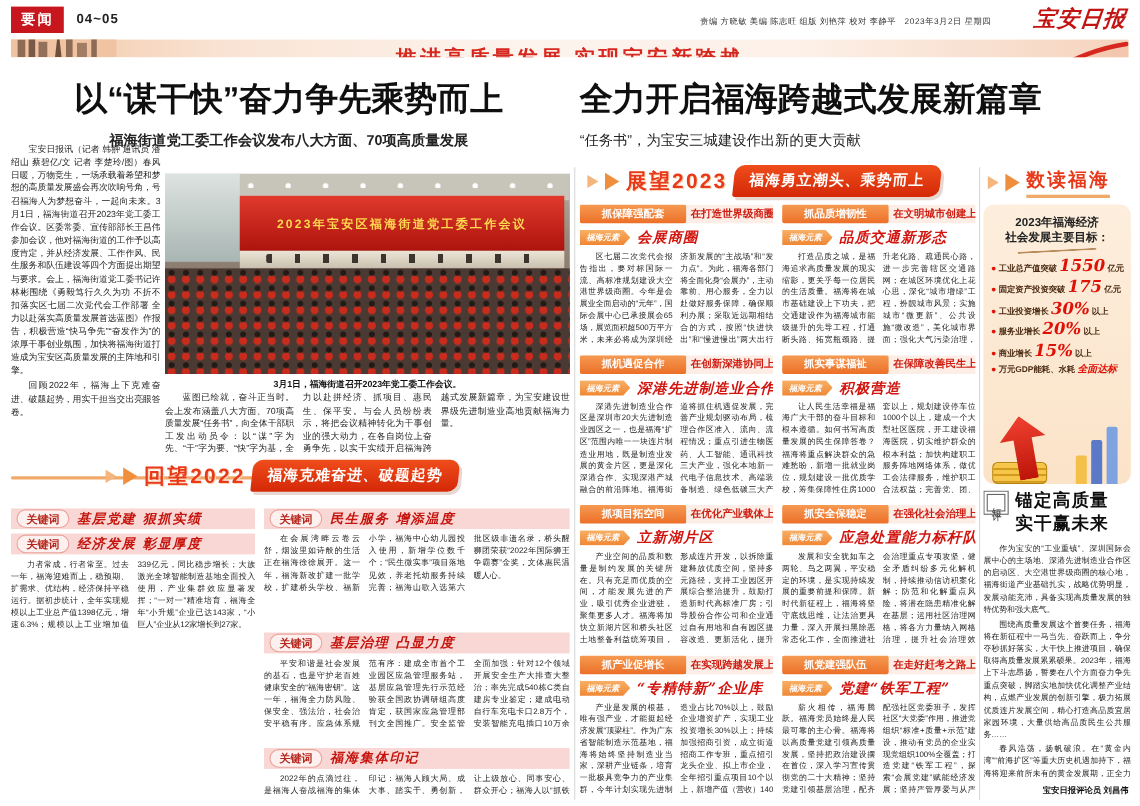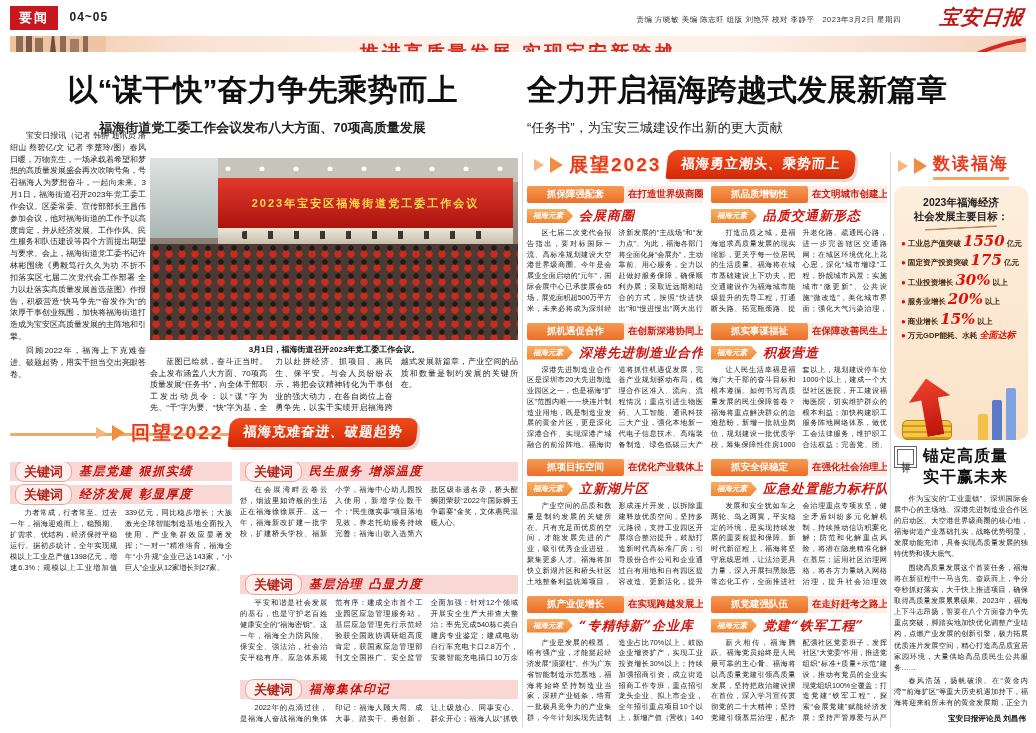--- a/index.html
+++ b/index.html
@@ -66,21 +66,21 @@
   .banner-box { z-index:1; background:linear-gradient(180deg,#ef4d1c,#d42807); color:#fff; font-weight:900; font-size:13.5px;
     letter-spacing:1px; padding:5px 14px 6px; border-radius:9px 9px 9px 2px; transform:skewX(-6deg); white-space:nowrap;
     box-shadow:3px 3px 0 rgba(120,40,0,0.18); }
   .banner-underline { z-index:1; font-size:17px; font-weight:900; color:#e8391a; letter-spacing:2px; white-space:nowrap;
     border-bottom:3px solid #f0a968; padding-bottom:2px; }
 
   
   .kw-left  { position:absolute; left:10px;  top:462px; width:222px; height:268px; overflow:hidden; }
   .kw-right { position:absolute; left:240px; top:462px; width:278px; height:268px; overflow:hidden; }
   .kw-banner { background:#f8d7d4; height:19px; display:flex; align-items:center; gap:7px; padding:0 5px; margin-bottom:4px; }
-  .kw-pill { background:#fdf0ee; border:1px solid #e9a49c; border-radius:9px; color:#b5271d; font-weight:bold; font-size:13px; padding:0.5px 8px; white-space:nowrap; }
+  .kw-pill { background:#fdf0ee; border:1px solid #e9a49c; border-radius:9px; color:#b5271d; font-weight:bold; font-size:10px; padding:0.5px 8px; white-space:nowrap; }
   .kw-title { font-family:"DejaVu Serif",serif; font-style:italic; font-weight:bold; color:#c5130d; font-size:12px; letter-spacing:1.5px; white-space:nowrap; }
   .kw-body { font-size:7.3px; line-height:1.5; text-align:justify; color:#222; overflow:hidden; margin-bottom:6px; }
   .kw-body p { text-indent:2em; }
   .kw-left .kw-body { column-count:2; column-gap:8px; }
   .kw-right .kw-body { column-count:3; column-gap:8px; }
   .kb-l1 { height:80px; } .kb-l2 { height:136px; }
   .kb-r1 { height:84px; } .kb-r2 { height:76px; } .kb-r3 { height:30px; }
 
   
   .ol-grid { position:absolute; left:527px; top:186px; width:360px; display:grid; grid-template-columns:176px 176px; column-gap:8px; grid-auto-rows:136.5px; }
@@ -184,21 +184,21 @@
     <div class="ph-screen">
       <span>2023年宝安区福海街道党工委工作会议</span>
     </div>
     <div class="ph-stage">
         <i></i>
       </div>
     <div class="ph-audience"></div>
   </div>
   <div class="caption">3月1日，福海街道召开2023年党工委工作会议。</div>
   <div class="below-photo">
-    <p>蓝图已绘就，奋斗正当时。会上发布涵盖八大方面、70项高质量发展“任务书”，向全体干部职工发出动员令：以“谋”字为先、“干”字为要、“快”字为基，全力以赴拼经济、抓项目、惠民生、保平安。与会人员纷纷表示，将把会议精神转化为干事创业的强大动力，在各自岗位上奋勇争先，以实干实绩开启福海跨越式发展新篇章，产业空间的品质和数量是制约发展的关键所在。</p>
+    <p>蓝图已绘就，奋斗正当时。会上发布涵盖八大方面、70项高质量发展“任务书”，向全体干部职工发出动员令：以“谋”字为先、“干”字为要、“快”字为基，全力以赴拼经济、抓项目、惠民生、保平安。与会人员纷纷表示，将把会议精神转化为干事创业的强大动力，在各自岗位上奋勇争先，以实干实绩开启福海跨越式发展新篇章，为宝安建设世界级先进制造业高地贡献福海力量。</p>
   </div>
 
   <div class="banner" style="left:96px; top:418px;">
     <span class="line"></span>
     <span class="chev small"></span>
     <span class="chev"></span>
     <span class="banner-word">回望2022</span>
     <span class="banner-box">福海克难奋进、破题起势</span>
   </div>
 

